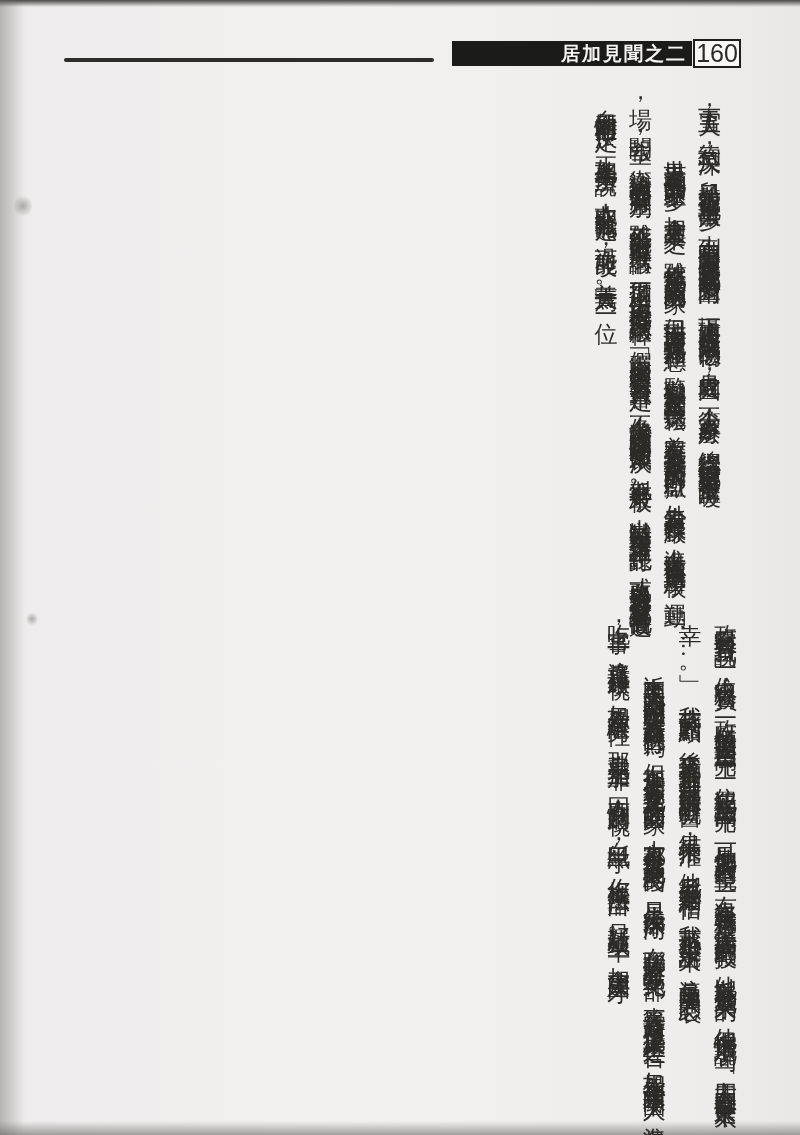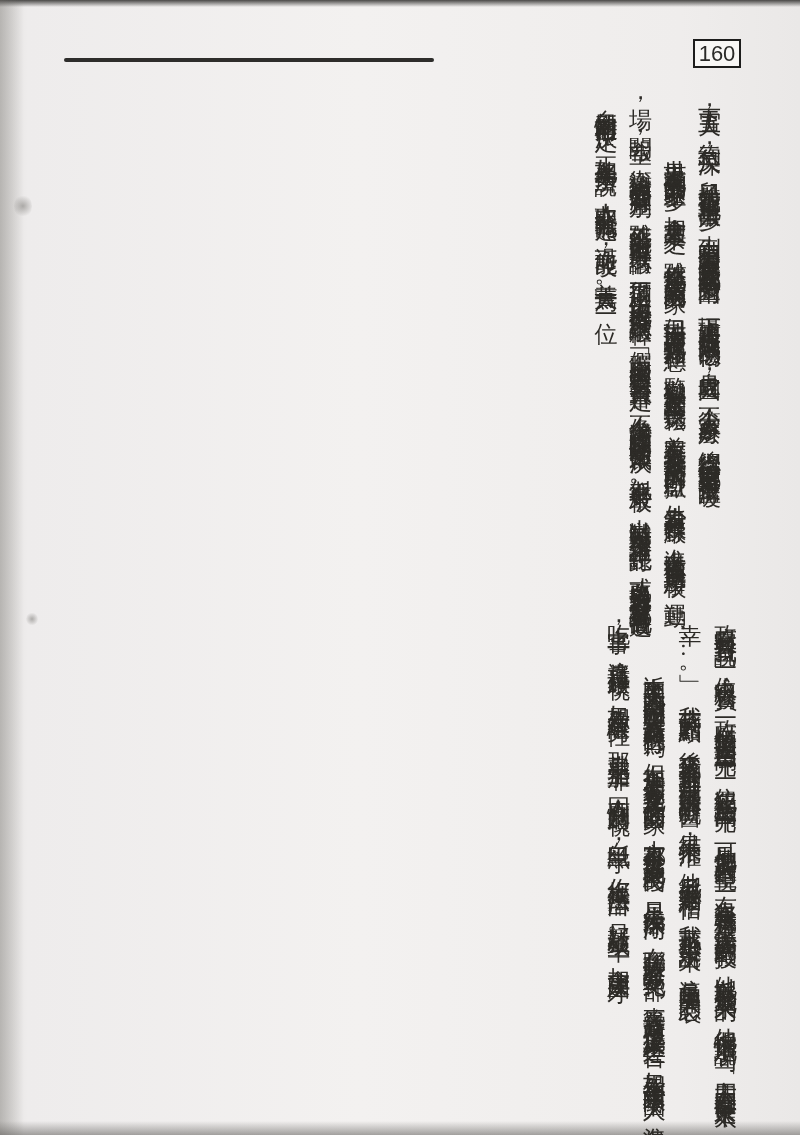--- a/index.html
+++ b/index.html
@@ -49,21 +49,21 @@
     font-weight: bold; font-size: 19px; letter-spacing: 2px;
     padding-right: 5px; line-height: 25px; white-space: nowrap;
   }
   .page-num {
     position: absolute; left: 693px; top: 39px; width: 44px; height: 25px;
     background: #f8f7f5; border: 2px solid #1d1d1c;
     display: flex; align-items: center; justify-content: center;
   }
   .page-num span {
     font-family: "Liberation Sans", "DejaVu Sans", sans-serif;
-    font-size: 22px; color: #2a2a28; line-height: 1;
+    font-size: 25px; color: #2a2a28; line-height: 1;
   }
   
   .vtext {
     position: absolute;
     writing-mode: vertical-rl;
     text-orientation: mixed;
     color: #2d2b27;
     font-size: 23px;
   }
   .vtext p { margin: 0; padding: 0; }
@@ -82,20 +82,23 @@
 
 <div class="page">
   <div class="edge-top"></div>
   <div class="edge-left"></div>
   <div class="edge-bottom"></div>
   <div class="blotch b1"></div>
   <div class="blotch b2"></div>
 
   <div class="rule"></div>
 
+  <div class="title-bar">
+    <span>居加見聞之二</span>
+  </div>
 
   <div class="page-num">
     <span>160</span>
   </div>
 
   <div class="vtext top">
     <p>下雪五天，約三英尺深，兒子帶我很興奮地出去散步，走到中山公園看看很像大陸我家鄉的冬景（附圖二），攝下這張照片使我無限的感傷，身處異國，不管人家多麼好，總覺得自己的家鄉是最可愛最溫暖。</p>
     <p class="indent">世界上沒有死刑的國家並不多，加拿大是其中之一，雖然也屬於英美法系統的國家，但司法方面卻表現較爲溫和仁慈，監獄與假釋制度基本上較爲寬鬆，曾有友人帶我去參觀本市最大的一所監獄，外表看起來很森嚴，進去以後簡直像是一所學校，運動場，閱報室，衛浴設備等和外面沒有差別，雖然不能出來但有事可以請假，役期過了一半以上如表現良好可以請求假釋，假釋由「全國假釋委員會」負責審定，不像台灣由行政機關的法務部來裁決，似乎有些呆板。出獄時如要求身份証上不作記錄，或改名換姓另發新身份証都要看他改過自新的情形而作決定，正如孔老夫子所說：「人非聖賢孰能無過，過而能改，善莫大焉」。一位</p>
   </div>
 

